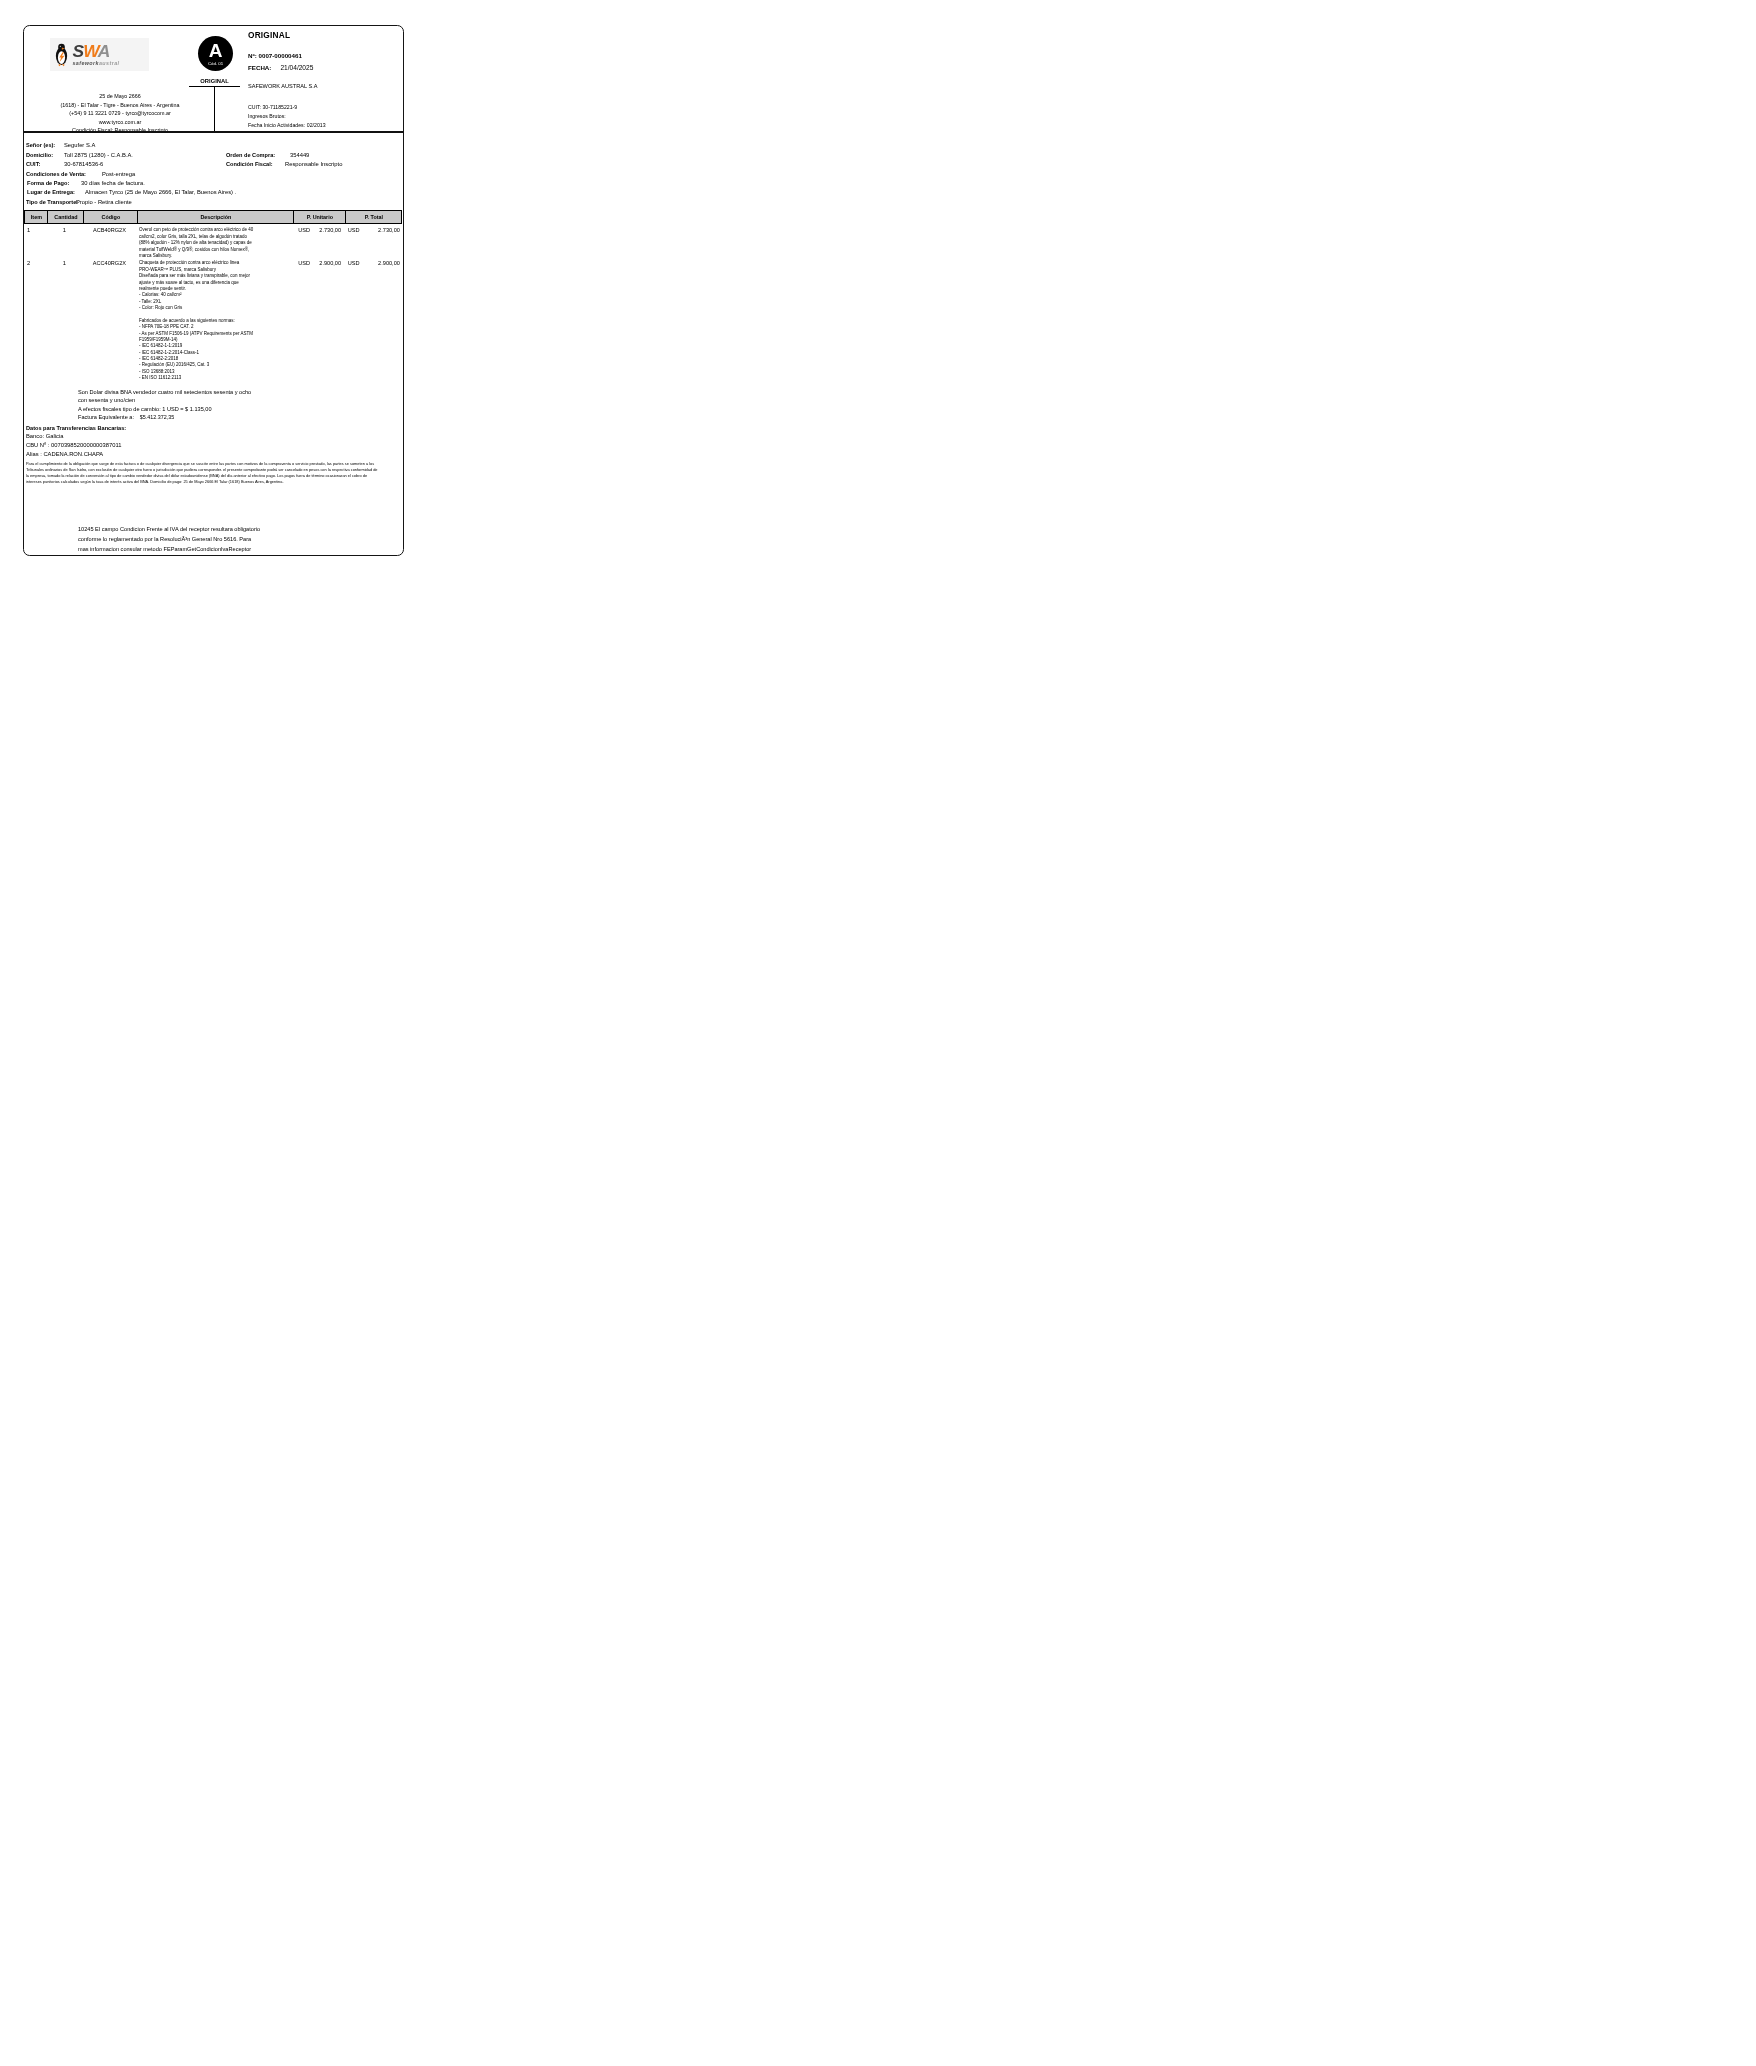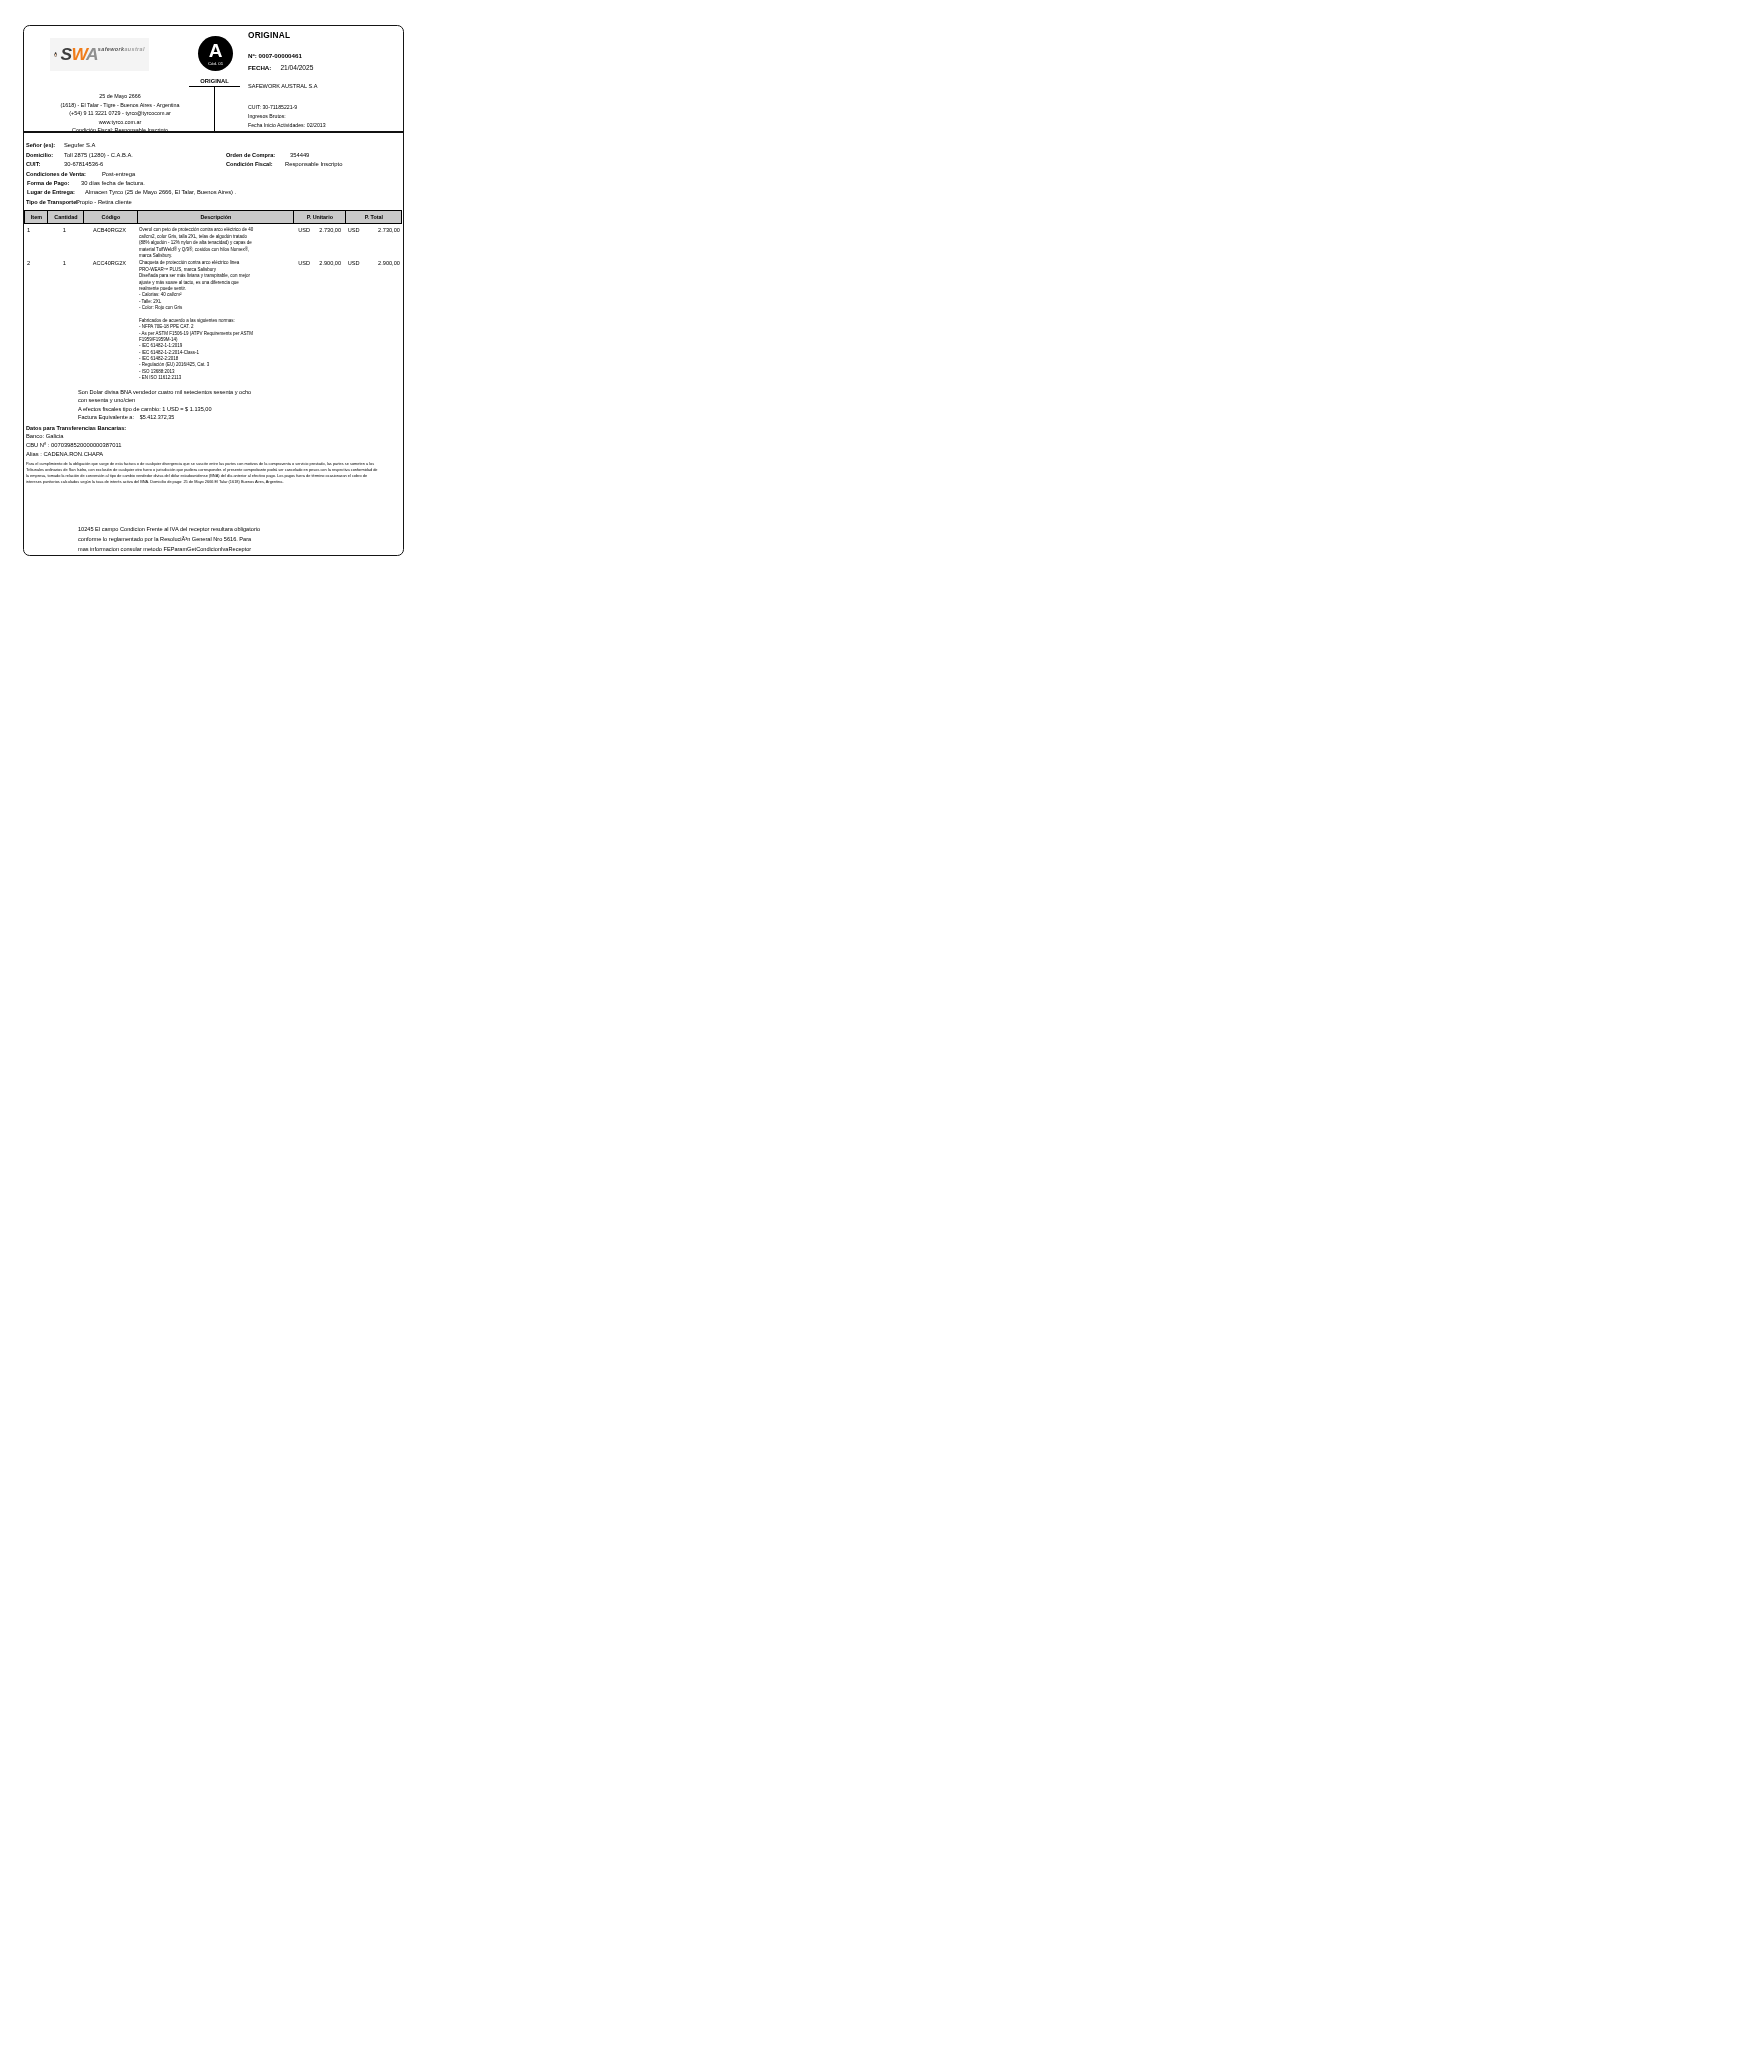--- a/index.html
+++ b/index.html
@@ -6,21 +6,21 @@
   html,body { background:#ffffff; }
   body { font-family:"Liberation Sans", sans-serif; color:#000; }
   .page { position:relative; width:439px; height:568px; background:#fff; overflow:hidden; }
 
   .frame { position:absolute; left:23px; top:25px; width:381px; height:531px;
            border:1.2px solid #151515; border-radius:6.6px; }
 
   
   .logo { position:absolute; left:50px; top:38px; width:99px; height:33px;
           background:#f4f4f4; display:flex; align-items:center; gap:3.3px; padding:1.7px 4.1px; }
-  .logo-text { display:flex; flex-direction:row; line-height:1; }
+  .logo-text { display:flex; flex-direction:column; line-height:1; }
   .swa { font-size:17.4px; font-weight:800; font-style:italic; letter-spacing:-0.8px; }
   .swa .ls { color:#3d3d3d; } .swa .lw { color:var(--accent,#f07c1a); } .swa .la { color:#8f8f8f; }
   .logo-sub { font-size:5.4px; font-weight:bold; font-style:italic; letter-spacing:0.4px; margin-top:0.8px; }
   .logo-sub .dark { color:#555; } .logo-sub .light { color:#9b9b9b; }
 
   .addr { position:absolute; left:29px; top:92px; width:182px; text-align:center;
           font-size:5.4px; line-height:1.58; }
 
   
   .circle { position:absolute; left:198px; top:36px; width:35px; height:35px; border-radius:50%;

